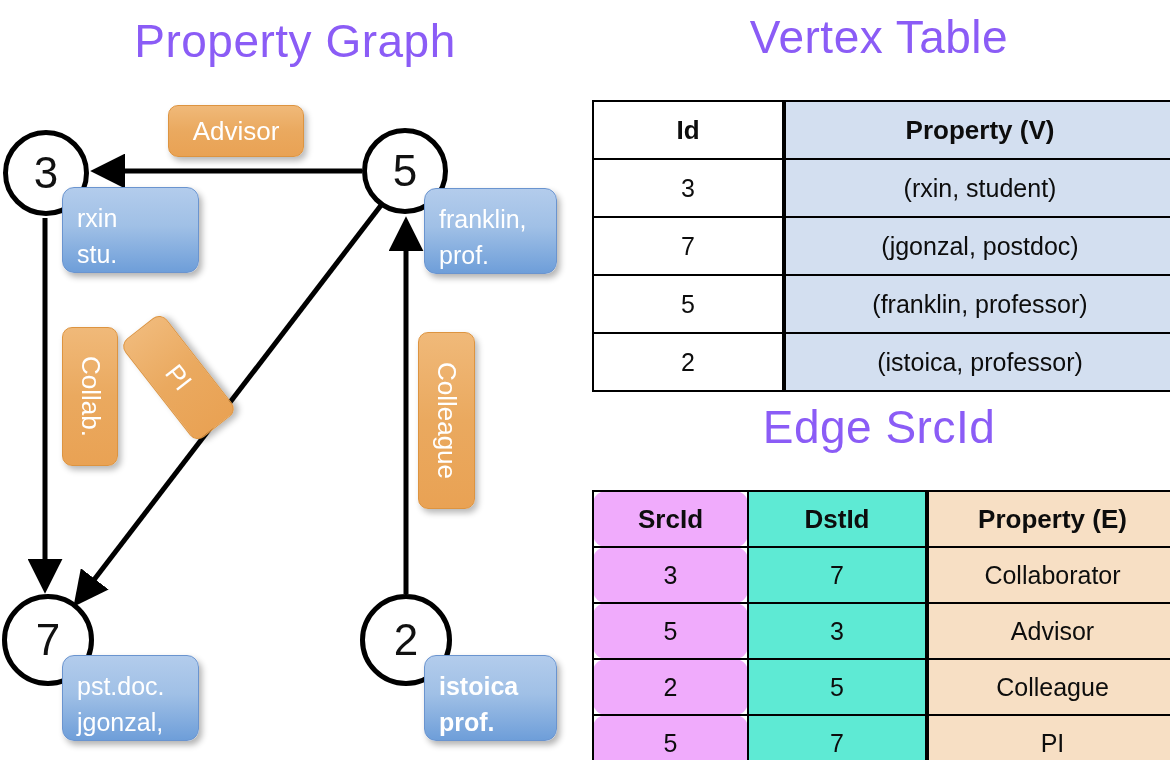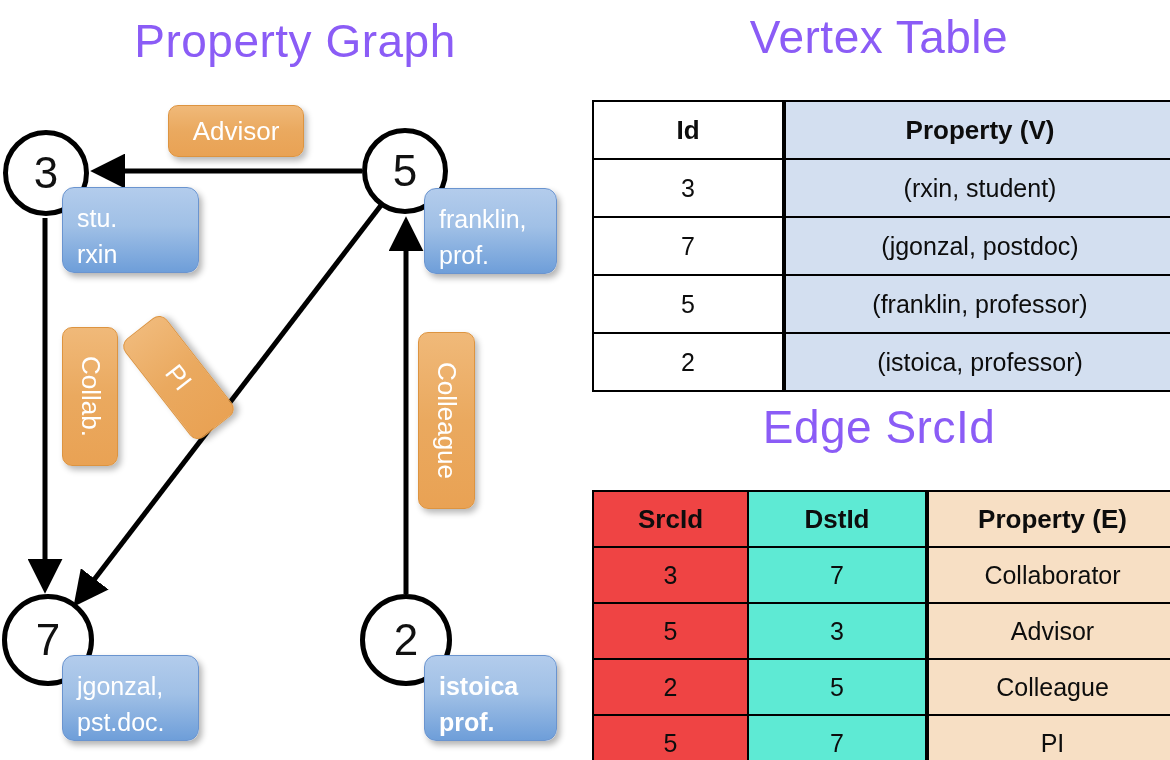--- a/index.html
+++ b/index.html
@@ -143,21 +143,21 @@
 
   
   #vertex-table { left: 592px; top: 100px; width: 576px; }
   #vertex-table td, #vertex-table th { height: 56px; }
   #vertex-table .col-id   { width: 188px; background: #ffffff; }
   #vertex-table .col-prop { width: 388px; background: #d3dff0; border-left-width: 4px; }
 
   
   #edge-table { left: 592px; top: 490px; width: 576px; }
   #edge-table td, #edge-table th { height: 54px; }
-  #edge-table .col-src { width: 153px; background: #ef4444; }
+  #edge-table .col-src { width: 153px; background: #f0abfc; border-radius: 13px; }
   #edge-table .col-dst { width: 176px; background: #5eead4; }
   #edge-table .col-prop{ width: 247px; background: #f7dfc4; border-left-width: 4px; }
 </style>
 </head>
 <body>
 
 <div class="title" id="title-property-graph">Property Graph</div>
 <div class="title" id="title-vertex-table">Vertex Table</div>
 <div class="title" id="title-edge-table">Edge SrcId</div>
 
@@ -186,30 +186,30 @@
     <span>5</span>
   </div>
   <div class="node-circle" id="node-7">
     <span>7</span>
   </div>
   <div class="node-circle" id="node-2">
     <span>2</span>
   </div>
 
   <div class="prop-box" id="prop-rxin">
+    <div>rxin</div>
     <div>stu.</div>
-    <div>rxin</div>
   </div>
   <div class="prop-box" id="prop-franklin">
     <div>franklin,</div>
     <div>prof.</div>
   </div>
   <div class="prop-box" id="prop-jgonzal">
+    <div>pst.doc.</div>
     <div>jgonzal,</div>
-    <div>pst.doc.</div>
   </div>
   <div class="prop-box" id="prop-istoica">
     <div>istoica</div>
     <div>prof.</div>
   </div>
 
   <div class="edge-label" id="edge-label-advisor">
     <span class="htext">Advisor</span>
   </div>
   <div class="edge-label" id="edge-label-collab">

